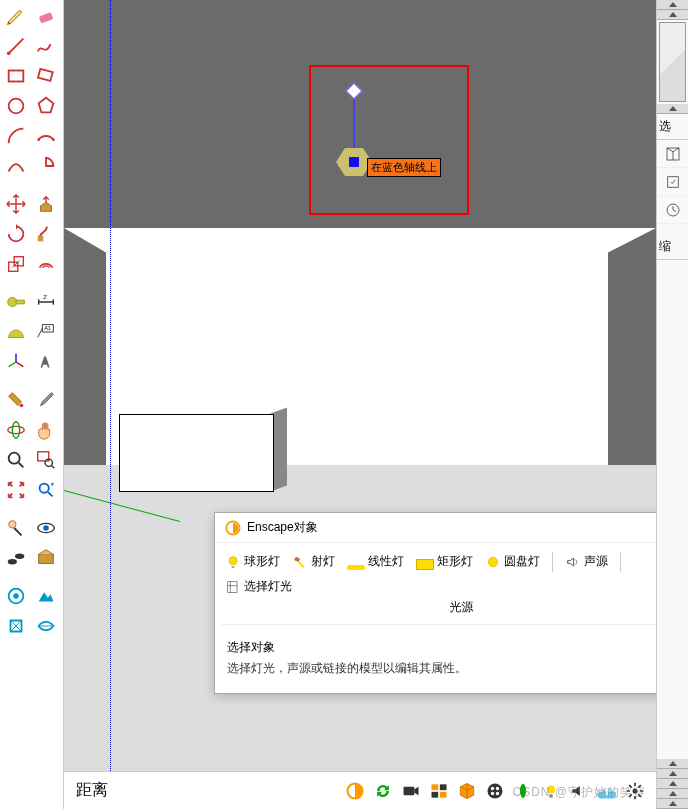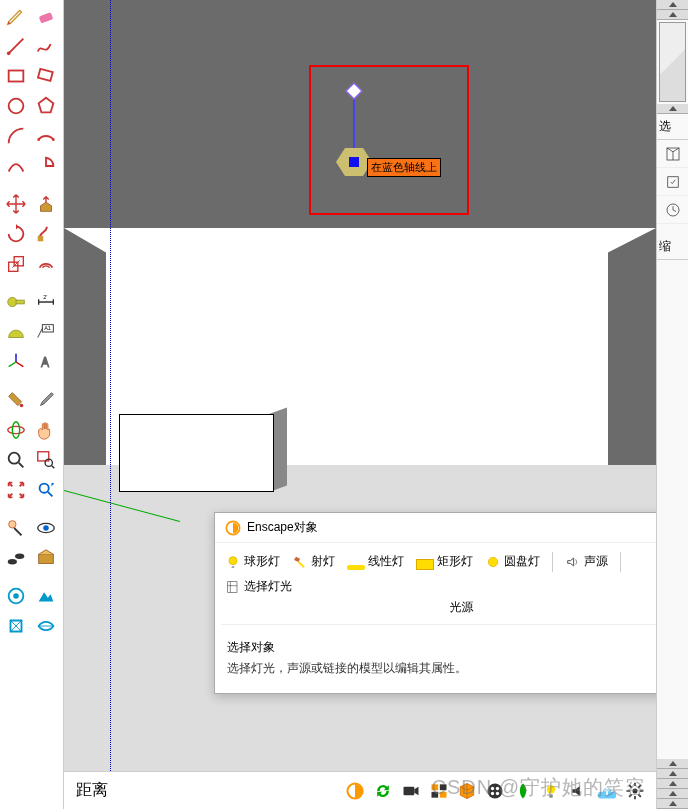--- a/index.html
+++ b/index.html
@@ -67,21 +67,21 @@
 
   
   .status-bar { position: absolute; bottom: 0; left: 0; right: 0; height: 38px; background: #fff; border-top: 1px solid #ccc; display: flex; align-items: center; padding: 0 4px; }
   .status-lbl { font-size: 16px; padding: 0 8px; width: 100px; }
   .status-input-wrap { border: 2px solid #e00; padding: 2px; }
   .status-input { width: 170px; height: 20px; border: 1px solid #999; padding: 2px 4px; font-size: 12px; }
   .status-spacer { flex: 1; }
   .bottom-tools { display: flex; gap: 2px; align-items: center; padding-right: 4px; }
   .btool { width: 26px; height: 26px; display:flex; align-items:center; justify-content:center; cursor:pointer; border:1px solid transparent; }
   .btool svg { width: 20px; height: 20px; }
-  .watermark { position: absolute; right: 10px; bottom: 8px; font-size: 20px; color: rgba(120,120,120,.55); pointer-events:none; font-family: sans-serif; letter-spacing: 1px; }
+  .watermark { position: absolute; right: 10px; bottom: 8px; font-size: 12px; color: rgba(120,120,120,.55); pointer-events:none; font-family: sans-serif; letter-spacing: 1px; }
 
   .toolbar-sep { height: 6px; }
 </style>
 </head>
 <body>
 
 <div class="container">
 
   <div class="left-toolbar">
     <div class="tool-row">

